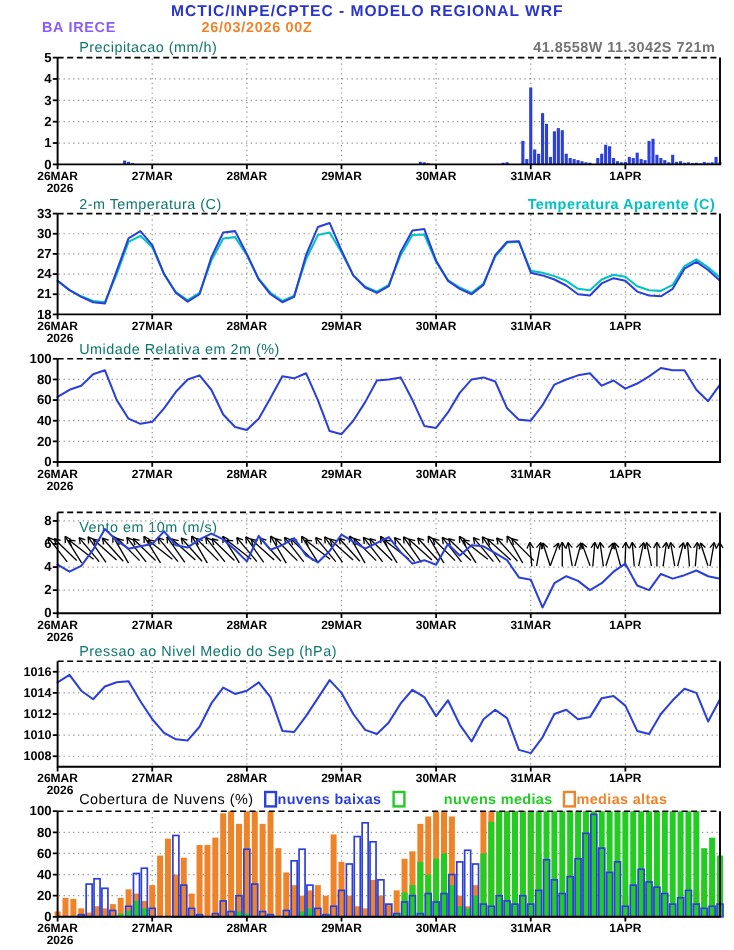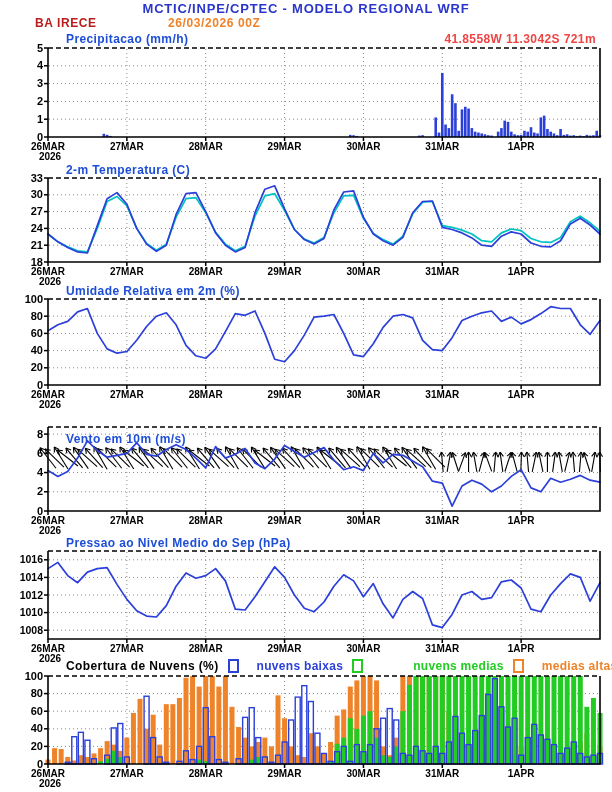--- a/index.html
+++ b/index.html
@@ -2,42 +2,43 @@
 <html><head>
 <meta charset="utf-8">
 <style>
   html,body{margin:0;padding:0;background:#ffffff;}
   .page{position:relative;width:612px;height:792px;background:#ffffff;overflow:hidden;
         font-family:"Liberation Sans",sans-serif;}
   .main-title{position:absolute;top:1px;left:0;width:100%;text-align:center;
         font-weight:bold;font-size:13px;letter-spacing:0.8px;white-space:nowrap;}
   .station{position:absolute;top:16px;left:35px;font-weight:bold;font-size:12px;letter-spacing:0.6px;white-space:nowrap;}
   .run-date{position:absolute;top:16px;left:168px;font-weight:bold;font-size:12px;letter-spacing:0.6px;white-space:nowrap;}
-  .ptitle{position:absolute;left:66px;font-weight:bold;font-size:12px;color:#1d4ed8;
+  .ptitle{position:absolute;left:66px;font-weight:normal;font-size:12px;color:#0f766e;
         letter-spacing:0.4px;white-space:nowrap;}
   .rlabel{position:absolute;left:356px;width:240px;text-align:right;font-weight:bold;
         font-size:12px;letter-spacing:0.4px;white-space:nowrap;}
   .cloud-row{position:absolute;top:659px;left:66px;display:flex;align-items:center;gap:9px;white-space:nowrap;}
-  .cloud-row .ct{font-weight:bold;font-size:12px;color:#000;letter-spacing:0.4px;}
-  .lg-item{display:flex;align-items:center;gap:18px;font-weight:bold;font-size:12px;letter-spacing:0.3px;}
+  .cloud-row .ct{font-weight:normal;font-size:12px;color:#000;letter-spacing:0.4px;}
+  .lg-item{display:flex;align-items:center;gap:0;font-weight:bold;font-size:12px;letter-spacing:0.3px;}
   .lg-box{display:inline-block;width:7px;height:10px;border:2px solid #000;background:#fff;}
   svg{position:absolute;top:0;left:0;}
 </style>
 </head>
 <body>
 
 <div class="page">
   <div class="main-title" style="color: rgb(42, 53, 204);">MCTIC/INPE/CPTEC - MODELO REGIONAL WRF</div>
-  <div class="station" style="color: #b91c1c;">BA IRECE</div>
+  <div class="station" style="color: #8b5cf6;">BA IRECE</div>
   <div class="run-date" style="color: rgb(239, 131, 41);">26/03/2026 00Z</div>
 
   <div class="ptitle" style="top:32px">Precipitacao (mm/h)</div>
-  <div class="rlabel" style="top: 32px; color: #ef4444;">41.8558W 11.3042S 721m</div>
+  <div class="rlabel" style="top: 32px; color: #737373;">41.8558W 11.3042S 721m</div>
 
   <div class="ptitle" style="top:163px">2-m Temperatura (C)</div>
+  <div class="rlabel" style="top: 163px; color: rgb(0, 194, 194);">Temperatura Aparente (C)</div>
 
   <div class="ptitle" style="top:284px">Umidade Relativa em 2m (%)</div>
 
   <div class="ptitle" style="top:432px">Vento em 10m (m/s)</div>
 
   <div class="ptitle" style="top:536px">Pressao ao Nivel Medio do Sep (hPa)</div>
 
   <div class="cloud-row">
     <span class="ct">Cobertura de Nuvens (%)</span>
     <span class="lg-item">

